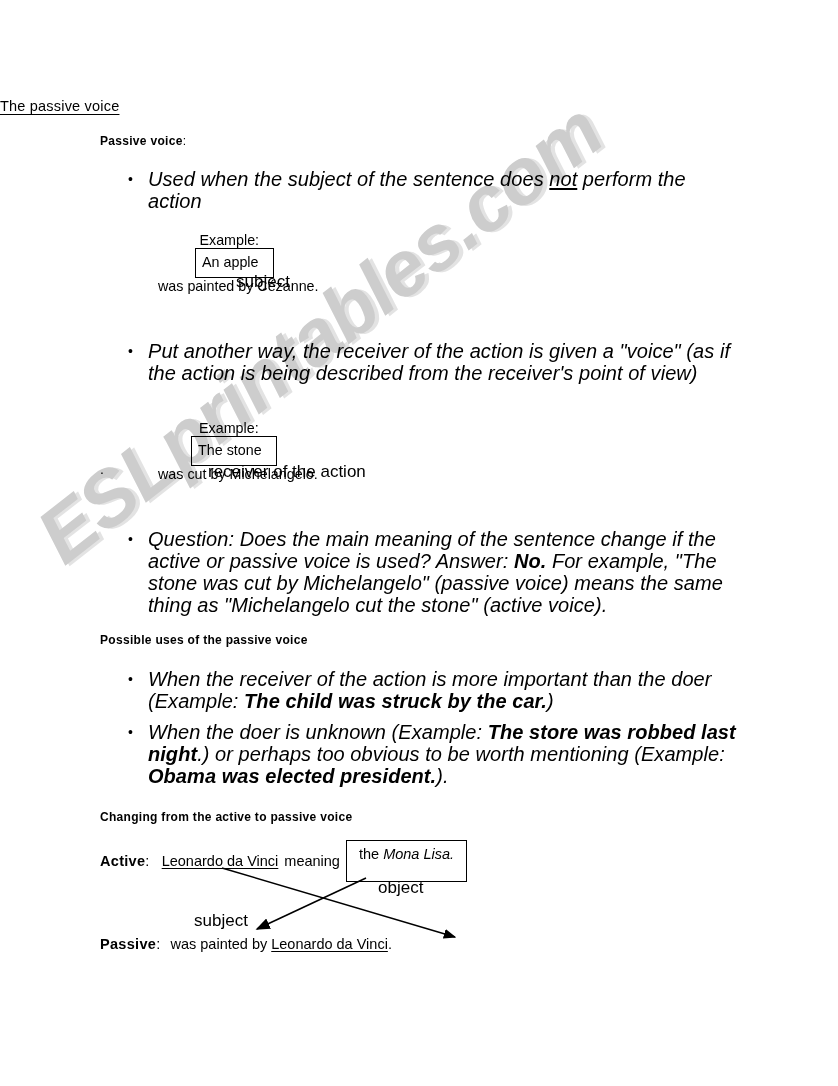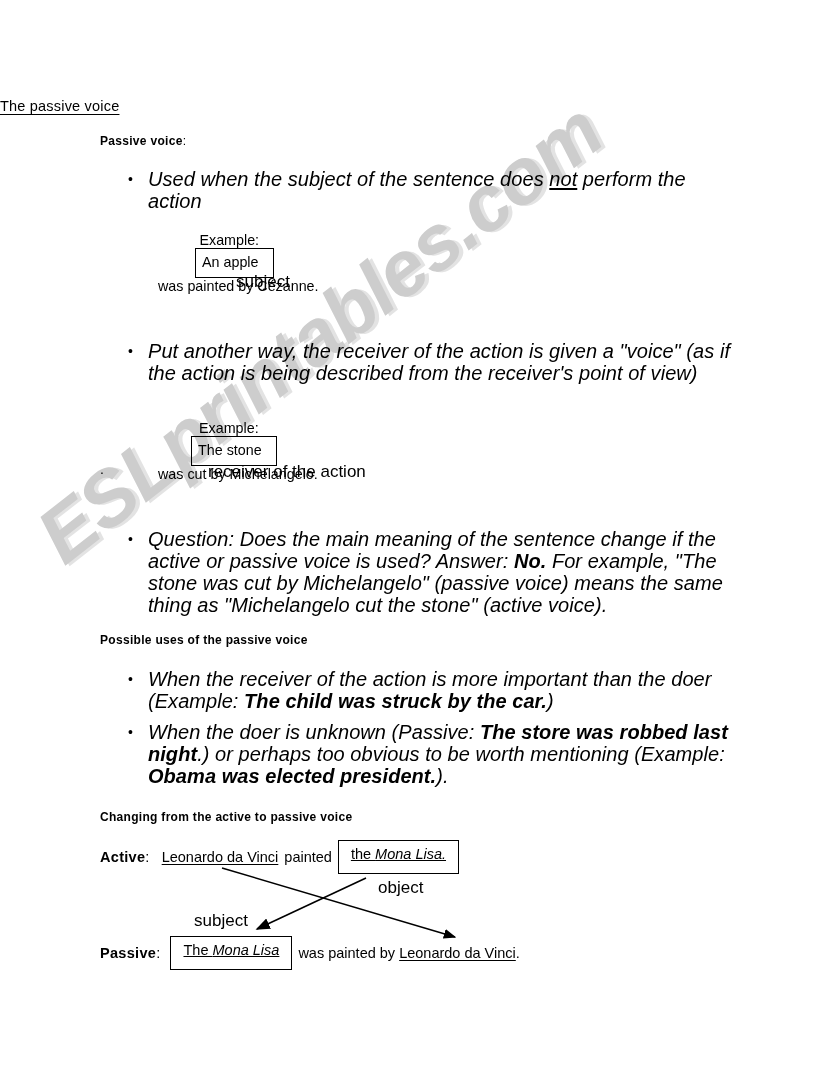--- a/index.html
+++ b/index.html
@@ -123,23 +123,22 @@
   }
   .ap-label {
     font-weight: bold;
     letter-spacing: 0.3px;
     margin-right: 4px;
   }
   .ap-label .plain { font-weight: normal; }
   .ap-plain { margin-right: 6px; }
   .ap-box {
     border: 1.3px solid #000;
-    padding: 5px 12px 10px 12px;
+    padding: 5px 12px 18px 12px;
     line-height: 17px;
-    text-decoration: underline;
   }
   .ital { font-style: italic; }
 
   #arrow-svg {
     position: absolute;
     left: 0;
     top: 0;
     width: 838px;
     height: 1086px;
     pointer-events: none;
@@ -195,38 +194,37 @@
 
     <div class="abs heading" style="left:100px; top:633px;">Possible uses of the passive voice</div>
 
     <div class="bullet-row" style="left:128px; top:668px; width:618px;">
       <span class="bullet-dot">•</span>
       <span class="bullet-text"><span>When the receiver of the action is more important than the doer (Example:  </span><b>The child was struck by the car.</b><span>)</span></span>
     </div>
 
     <div class="bullet-row" style="left:128px; top:721px; width:618px;">
       <span class="bullet-dot">•</span>
-      <span class="bullet-text"><span>When the doer is unknown (Passive: </span><b>The store was robbed last night</b><span>.) or perhaps too obvious to be worth mentioning (Example: </span><b>Obama was elected president.</b><span>).</span></span>
+      <span class="bullet-text"><span>When the doer is unknown (Example: </span><b>The store was robbed last night</b><span>.) or perhaps too obvious to be worth mentioning (Example: </span><b>Obama was elected president.</b><span>).</span></span>
     </div>
 
     <div class="abs heading" style="left:100px; top:810px;">Changing from the active to passive voice</div>
 
     <div class="ap-row" style="left:100px; top:840px;">
       <span class="ap-label"><span>Active</span><span class="plain">:</span></span>
       <span class="ap-plain" style="margin-left:8px;"><span class="u">Leonardo da Vinci</span></span>
-      <span class="ap-plain">painted</span>
+      <span class="ap-plain">meaning</span>
       <span class="ap-box"><span>the </span><span class="ital">Mona Lisa.</span></span>
     </div>
 
     <div class="caption" style="left:378px; top:878px;">object</div>
     <div class="caption" style="left:194px; top:911px;">subject</div>
 
     <div class="ap-row" style="left:100px; top:936px;">
       <span class="ap-label"><span>Passive</span><span class="plain">:</span></span>
-      <span class="ap-box" style="margin-left:6px;"><span>The </span><span class="ital">Mona Lisa</span></span>
       <span style="margin-left:6px;"><span>was painted by </span><span class="u">Leonardo da Vinci</span><span>.</span></span>
     </div>
 
     <svg id="arrow-svg">
       <defs>
         <marker id="arrowhead" markerWidth="9" markerHeight="7" refX="8" refY="3.5" orient="auto">
           <polygon points="0 0, 9 3.5, 0 7" fill="#000"></polygon>
         </marker>
       </defs>
       <line x1="222" y1="868" x2="455" y2="937" stroke="#000" stroke-width="1.4" marker-end="url(#arrowhead)"></line>

